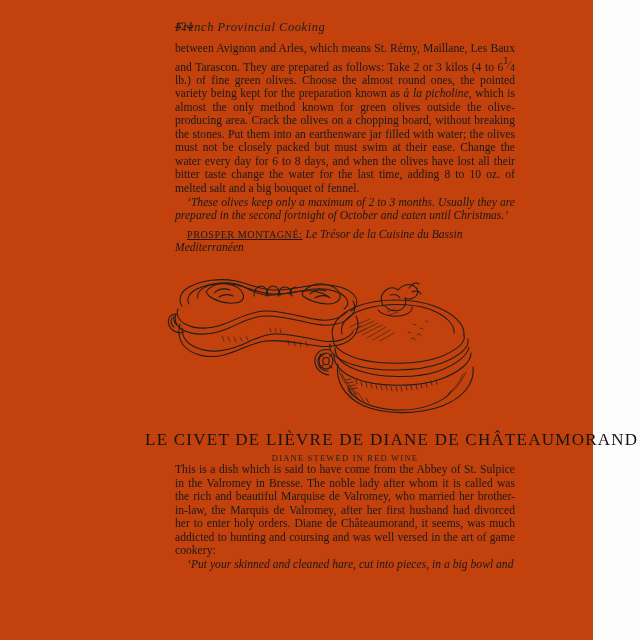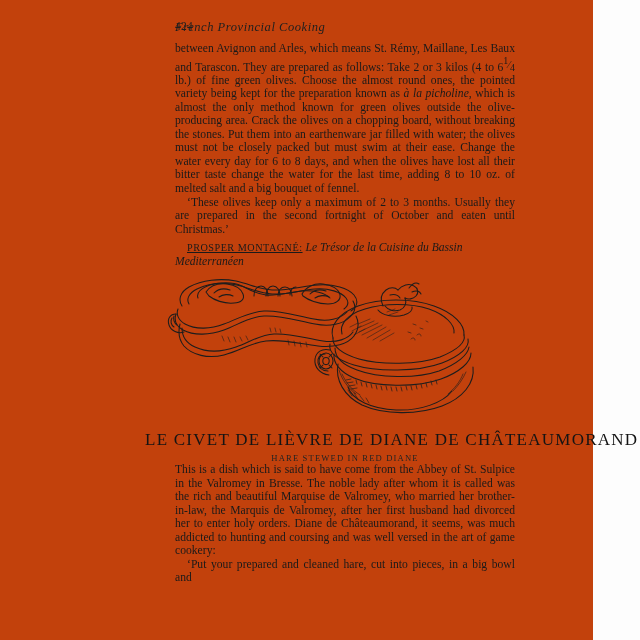--- a/index.html
+++ b/index.html
@@ -61,21 +61,21 @@
 
   p.body {
     margin: 0;
     font-size: 11.6px;
     line-height: 13.55px;
     text-align: justify;
     text-justify: inter-word;
     letter-spacing: 0.02px;
     color: #1a1a1a;
   }
-  p.body.indent { text-indent: 12px; }
+  p.body.indent { text-indent: 12px; font-style: italic; }
   p.body i { }
 
   .attrib {
     margin: 5px 0 0 0;
     font-size: 11.6px;
     line-height: 13.55px;
     text-align: left;
     text-indent: 12px;
     color: #1a1a1a;
   }
@@ -323,21 +323,21 @@
         <g stroke-width="0.6">
           <path d="M286 132 C292 127 298 120 301 112"></path>
           <path d="M291 129 C296 124 301 117 304 110"></path>
         </g>
       </g>
     </svg>
   </div>
 
   <div class="caption">
     <div class="caption-title">LE CIVET DE LIÈVRE DE DIANE DE CHÂTEAUMORAND</div>
-    <div class="caption-sub">HARE STEWED IN RED DIANE</div>
+    <div class="caption-sub">DIANE STEWED IN RED WINE</div>
   </div>
 
   <div class="textblock tb-lower">
     <p class="body">This is a dish which is said to have come from the Abbey of St. Sulpice in the Valromey in Bresse. The noble lady after whom it is called was the rich and beautiful Marquise de Valromey, who married her brother-in-law, the Marquis de Valromey, after her first husband had divorced her to enter holy orders. Diane de Châteaumorand, it seems, was much addicted to hunting and coursing and was well versed in the art of game cookery:</p>
-    <p class="body indent">‘Put your prepared and cleaned hare, cut into pieces, in a big bowl and</p>
+    <p class="body indent">‘Put your skinned and cleaned hare, cut into pieces, in a big bowl and</p>
   </div>
 
 </div>
 
 </body></html>

